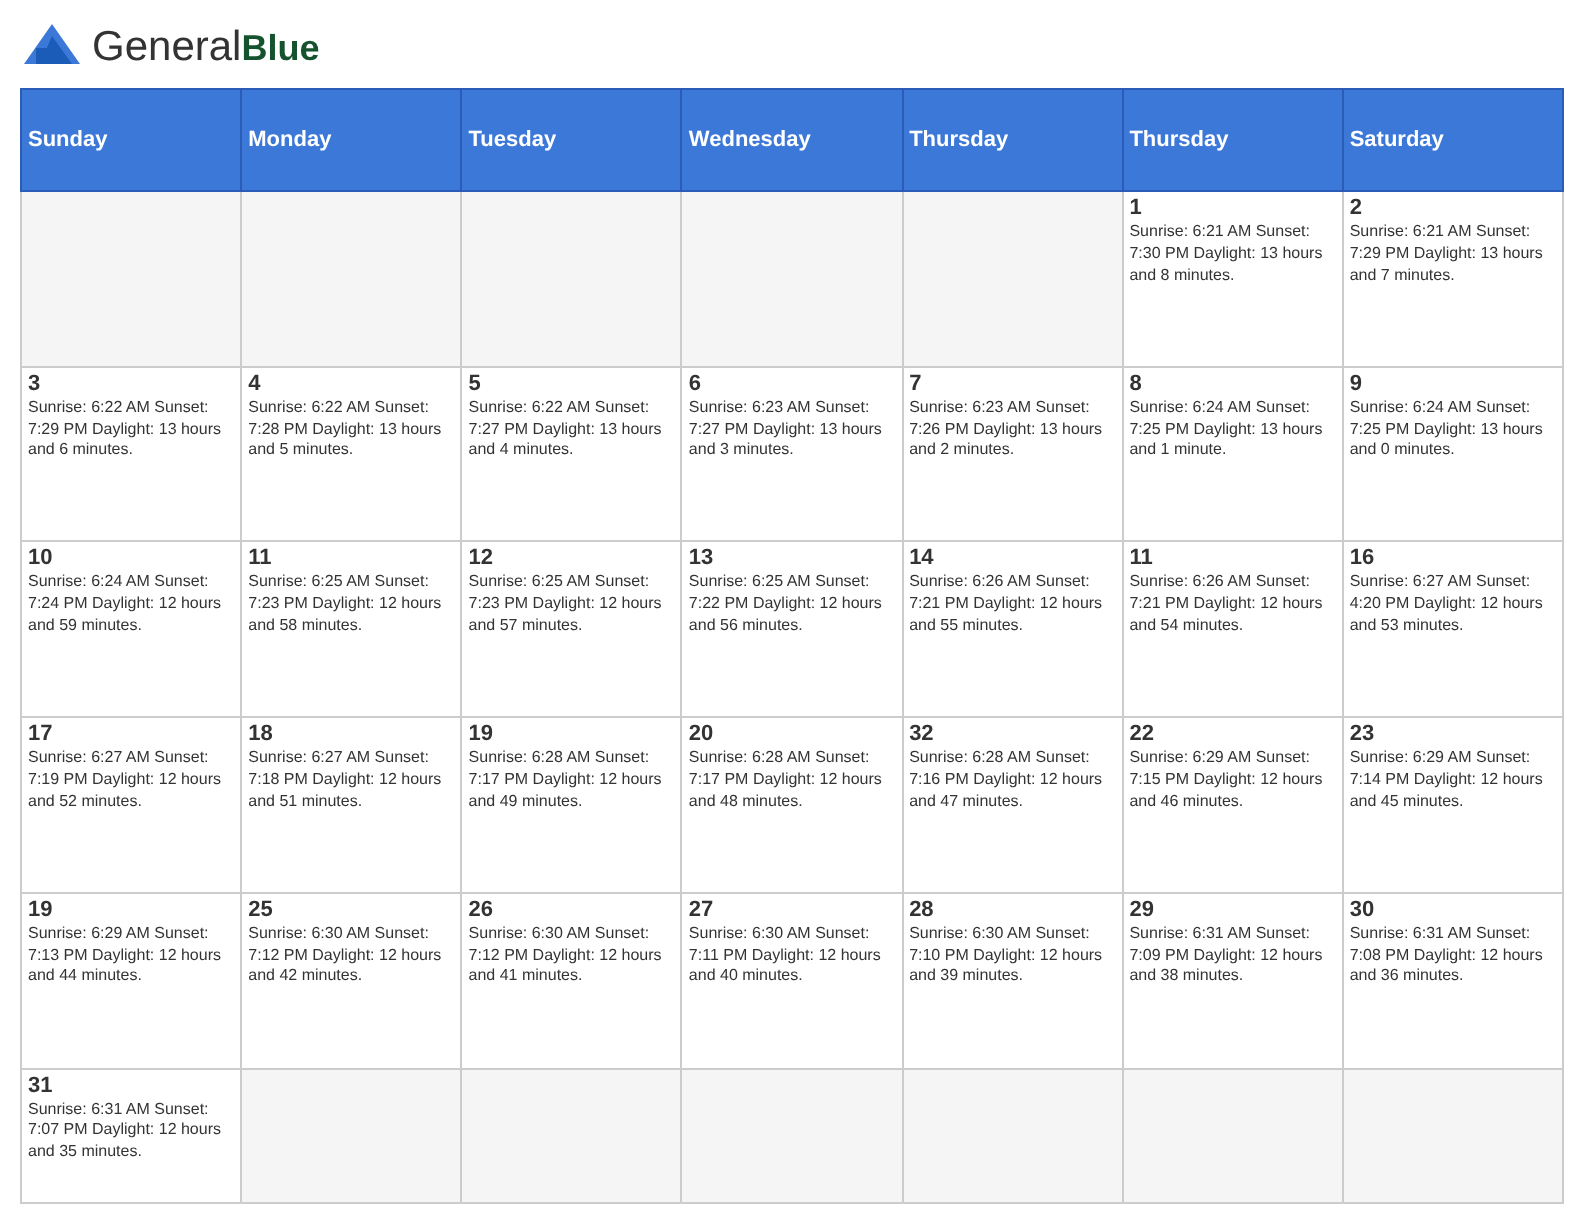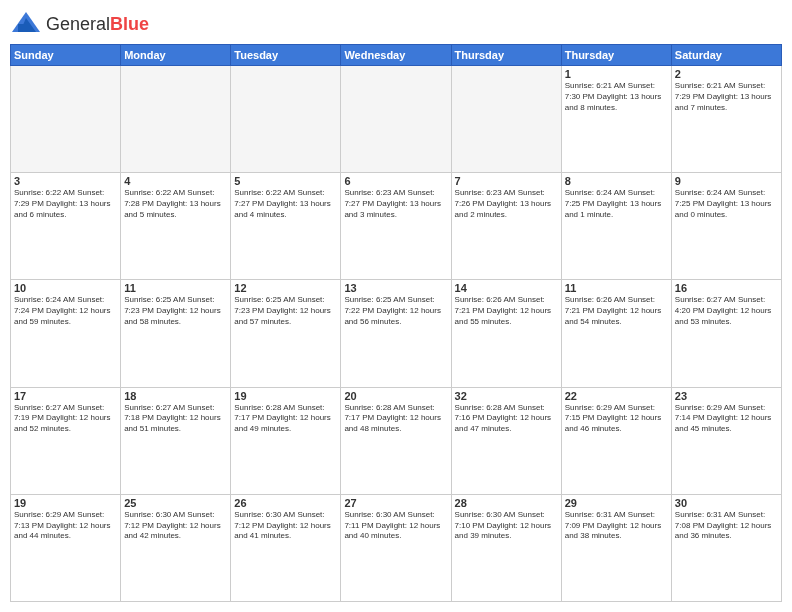--- a/index.html
+++ b/index.html
@@ -49,21 +49,21 @@
       border: 1px solid #ccc;
       border-collapse: collapse;
       width: 100%;
       table-layout: fixed;
     }
     .calendar th {
       background-color: #3c78d8;
       color: white;
       font-size: 11px;
       font-weight: bold;
-      padding: 4px 3px;
+      padding: 19px 3px;
       text-align: left;
       border: 1px solid #2a5cb8;
     }
     .calendar td {
       border: 1px solid #ccc;
       vertical-align: top;
       padding: 2px 3px;
       font-size: 8.5px;
       color: #333;
       background: #fff;
@@ -92,21 +92,21 @@
 
 <div class="page">
   <div class="header">
     <div class="logo">
       <svg class="logo-icon" viewBox="0 0 32 28">
         <polygon points="16,2 30,22 2,22" fill="#3c78d8"></polygon>
         <polygon points="16,8 26,22 10,22" fill="#1a5cb8"></polygon>
         <rect x="8" y="14" width="6" height="8" fill="#1a5cb8"></rect>
       </svg>
       <div>
-        <span style="color:#333;font-size:18px;">General</span><span style="color:#ef4444;font-size:18px;font-weight:bold;">Blue</span>
+        <span style="color:#333;font-size:21px;">General</span><span style="color:#14532d;font-size:18px;font-weight:bold;">Blue</span>
       </div>
     </div>
     <div class="title-block">
       <div class="main-title"></div>
       <div class="subtitle"></div>
     </div>
   </div>
 
   <table class="calendar">
     <thead>
@@ -339,15 +339,30 @@
 and 38 minutes.</div>
           </td>
           <td>
             <span class="day-number">30</span>
             <div class="day-info">Sunrise: 6:31 AM
 Sunset: 7:08 PM
 Daylight: 12 hours
 and 36 minutes.</div>
           </td>
         </tr>
+        <tr class="last-row">
+          <td>
+            <span class="day-number">31</span>
+            <div class="day-info">Sunrise: 6:31 AM
+Sunset: 7:07 PM
+Daylight: 12 hours
+and 35 minutes.</div>
+          </td>
+          <td class="empty"></td>
+          <td class="empty"></td>
+          <td class="empty"></td>
+          <td class="empty"></td>
+          <td class="empty"></td>
+          <td class="empty"></td>
+        </tr>
       </tbody>
   </table>
 </div>
 
 </body></html>

